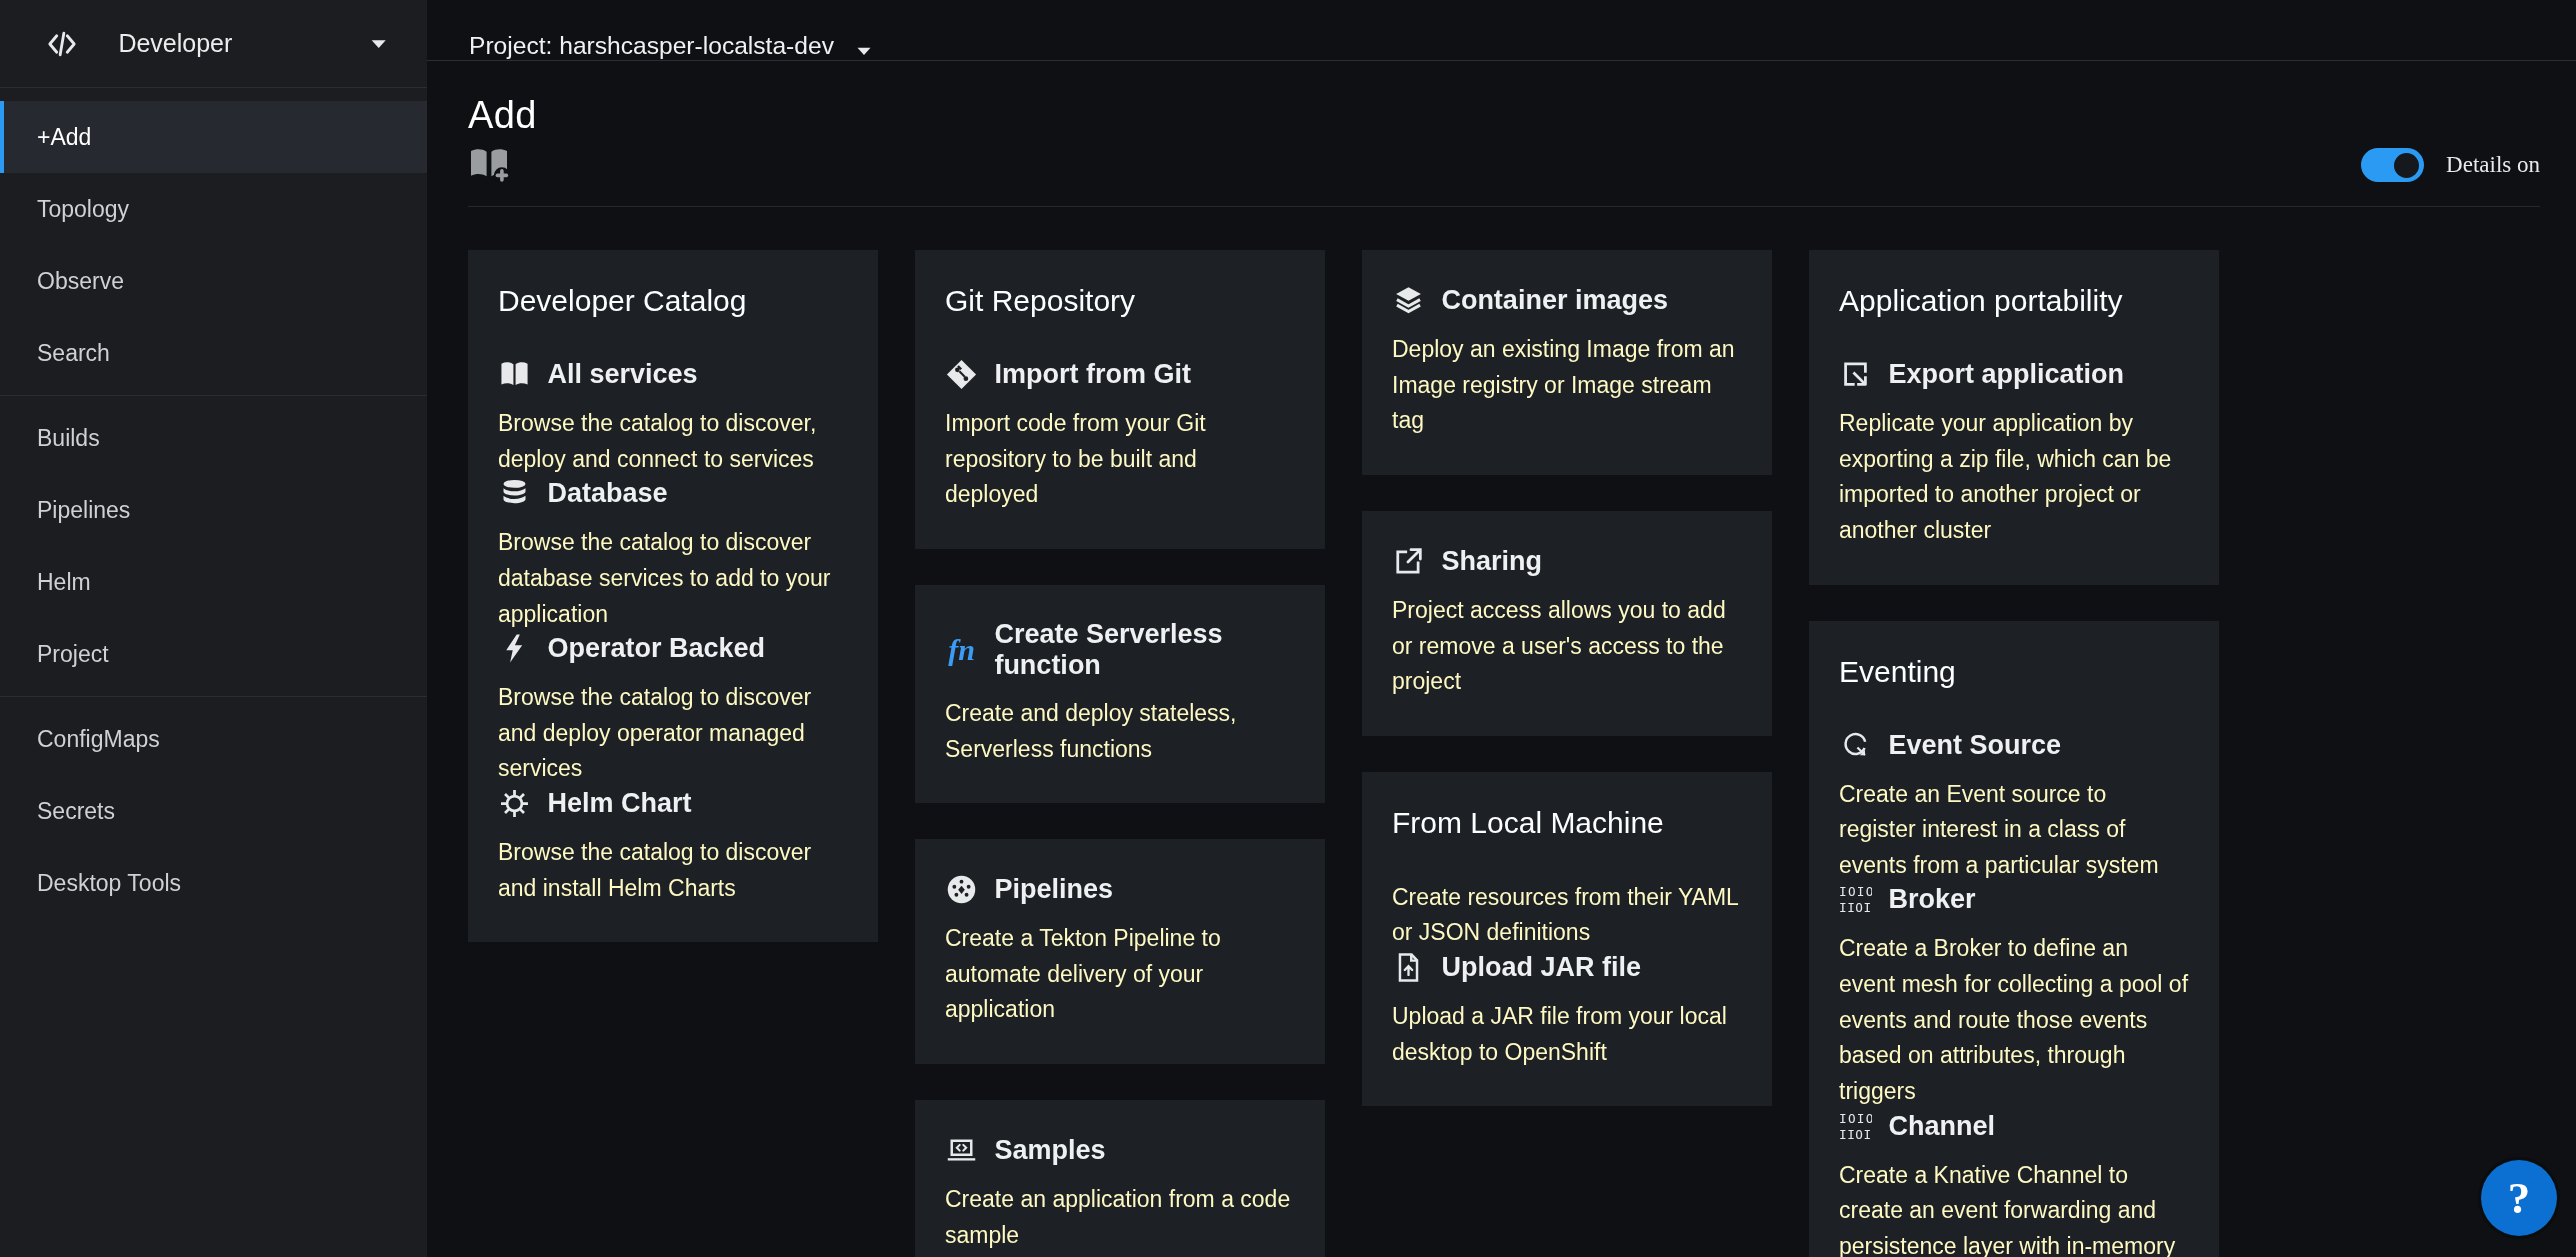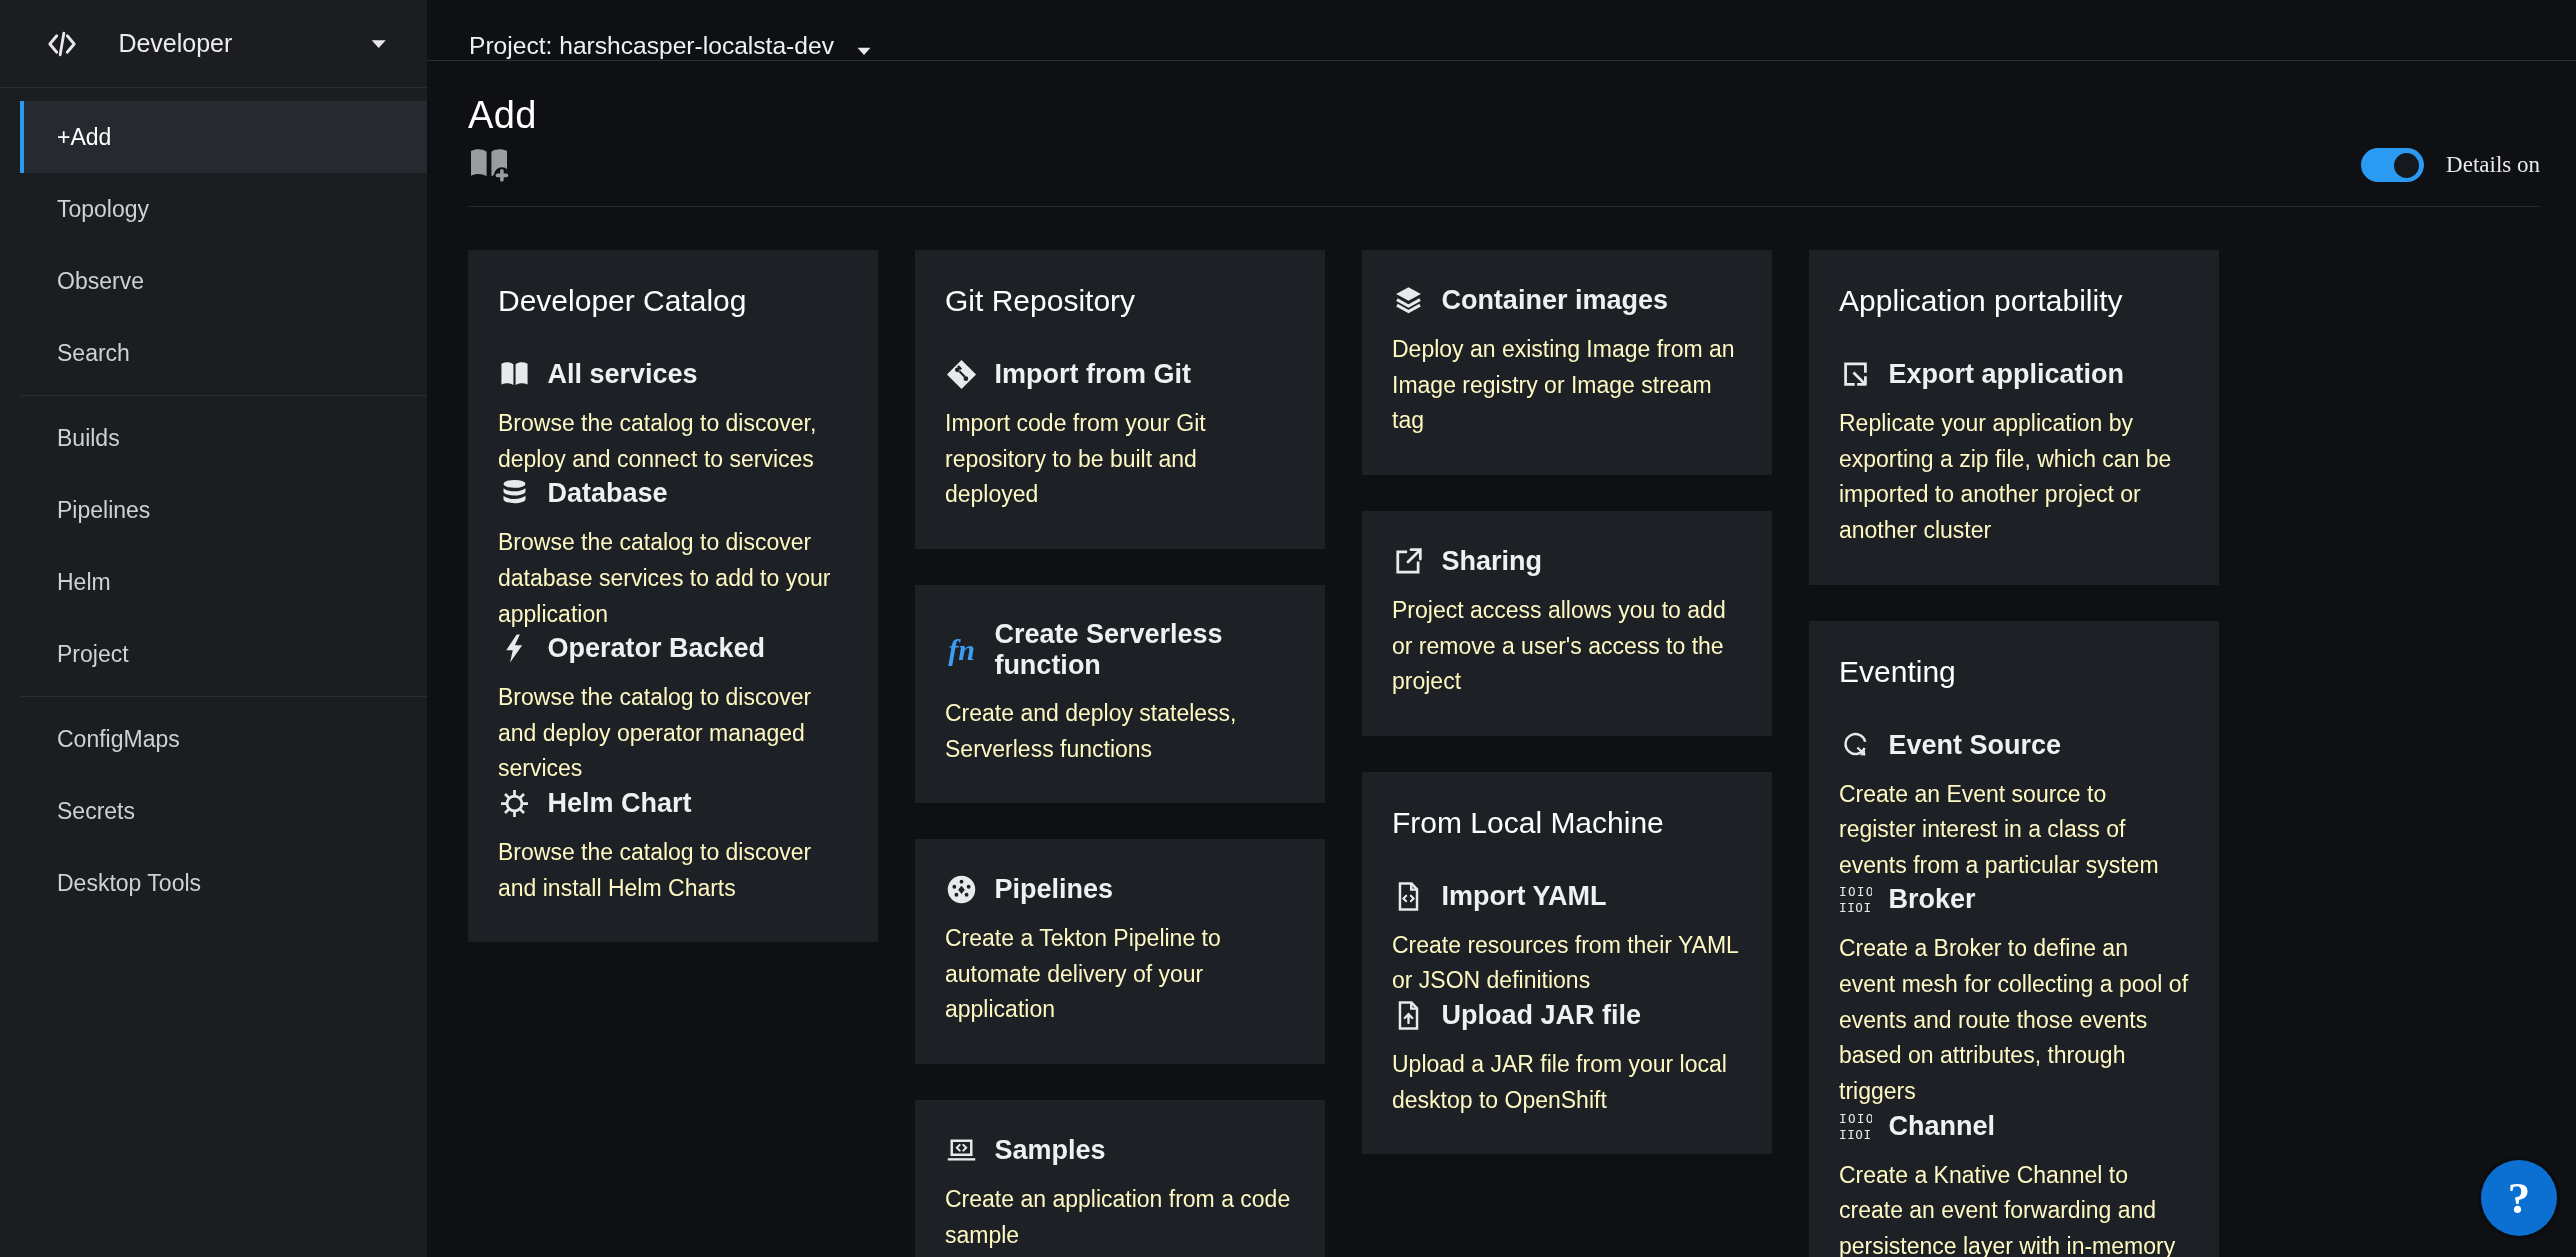--- a/index.html
+++ b/index.html
@@ -17,21 +17,21 @@
   .sidebar-header {
     height:88px; display:flex; align-items:center;
     padding:0 39px 0 45px; border-bottom:0.7px solid #2a2d32;gap:20px;
   }
   .persp-icon { width:34px; height:34px; color:#e8e9ea; margin-right:19.4px; flex:none; }
   .persp-icon svg { width:100%; height:100%; display:block; }
   .persp-label { font-size:25px; color:#eceded; }
   .persp-caret { margin-left:auto; width:19.4px; height:19.4px; color:#e8e9ea; }
   .persp-caret svg { width:100%; height:100%; display:block; }
   .nav { flex:1; overflow:hidden; padding-top:12.7px; }
-  .nav-group { padding:0;margin-left:20px; }
+  .nav-group { padding:0; }
   .nav-group + .nav-group { margin-top:6px; border-top:0.7px solid #2a2d32; padding-top:6px; }
   .nav-item {
     height:72px; line-height:72px; padding-left:37px;
     font-size:23px; color:#cfd1d2; cursor:pointer; position:relative;
   }
   .nav-item.active {
     background:#26292f; color:#ffffff;
     border-left:4.5px solid #2b9af3; padding-left:33px;
   }
   
@@ -308,30 +308,20 @@
                   </svg>
                 </span>
                 <h3 class="item-title">Sharing</h3>
               </div>
               <p class="item-desc">Project access allows you to add or remove a user's access to the project</p>
             </a>
           </section>
           <section class="card">
             <h2 class="card-title">From Local Machine</h2>
             <a class="card-item">
-              <div class="item-head">
-                <span class="item-icon">
-                  <svg viewBox="0 0 24 24" fill="none" stroke="currentColor" stroke-width="1.8">
-                    <path d="M5.8 2.6h8.4l4 4.2v14.6H5.8Z"></path>
-                    <path d="M14 2.6v4.4h4.2"></path>
-                    <path d="M10.3 11.4 8.3 13.4l2 2M13.7 11.4l2 2-2 2" stroke-width="1.5" stroke-linecap="round"></path>
-                  </svg>
-                </span>
-                <h3 class="item-title">Import YAML</h3>
-              </div>
               <p class="item-desc">Create resources from their YAML or JSON definitions</p>
             </a>
             <a class="card-item">
               <div class="item-head">
                 <span class="item-icon">
                   <svg viewBox="0 0 24 24" fill="none" stroke="currentColor" stroke-width="1.8">
                     <path d="M5.8 2.6h8.4l4 4.2v14.6H5.8Z"></path>
                     <path d="M14 2.6v4.4h4.2"></path>
                     <path d="M12 17.4v-6.2M9.3 13.8 12 11.1l2.7 2.7" stroke-width="1.7" stroke-linecap="round"></path>
                   </svg>

